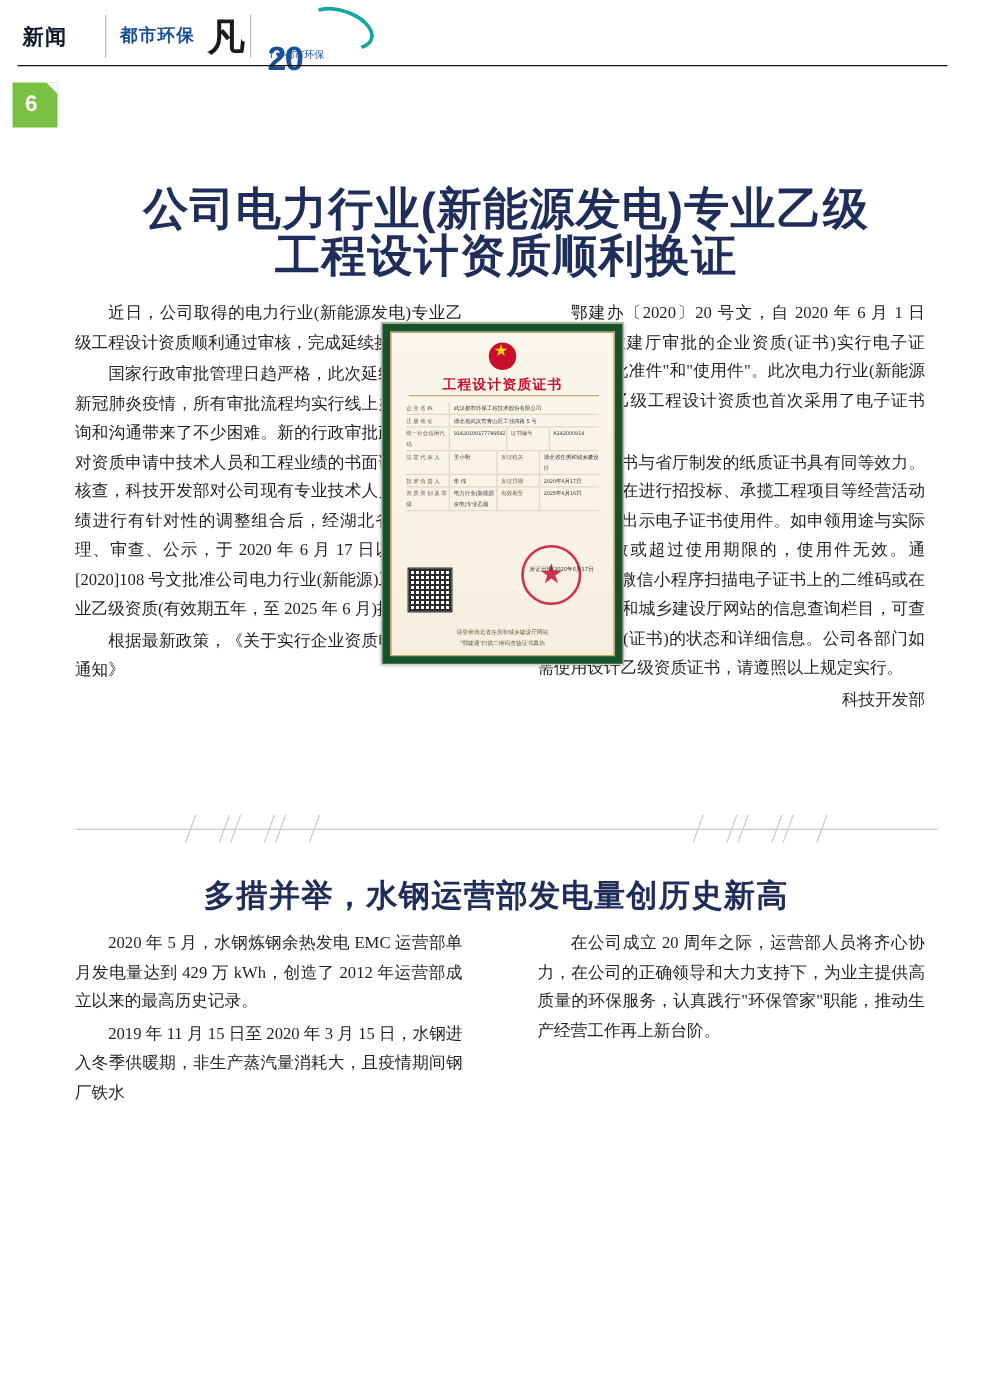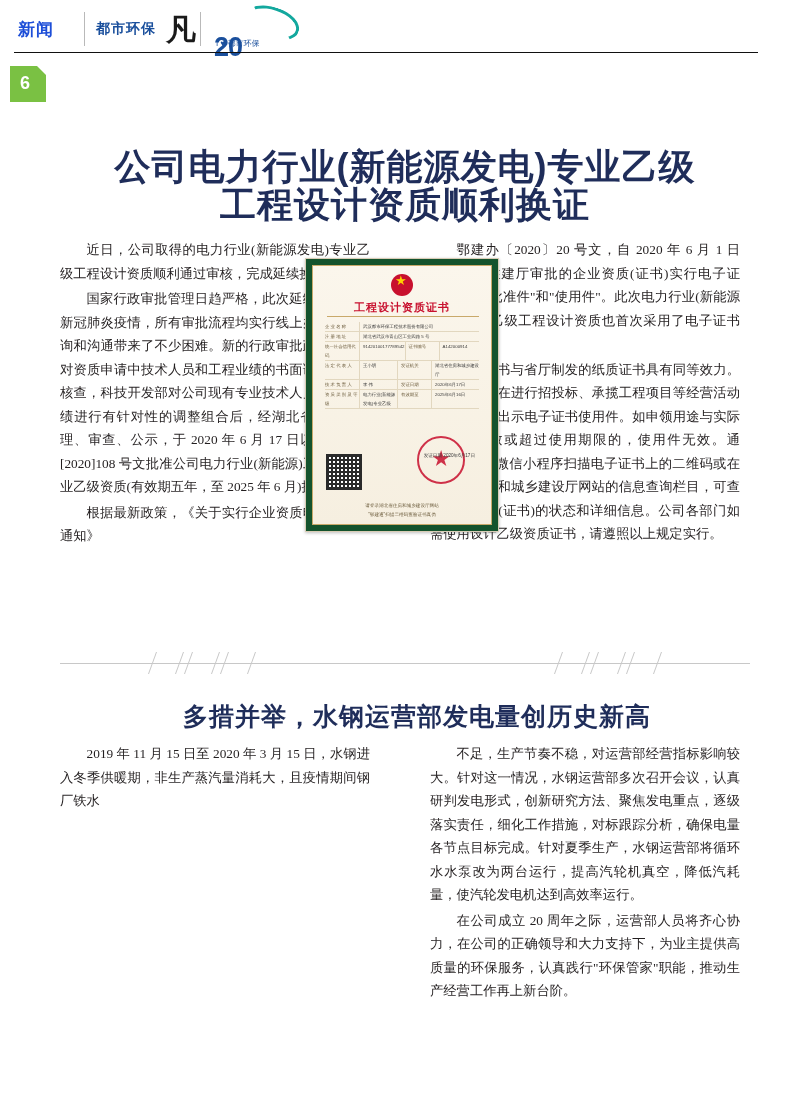--- a/index.html
+++ b/index.html
@@ -11,21 +11,21 @@
     position:relative;
     overflow:hidden;
   }
   
   .header{
     position:absolute;left:0;top:0;width:800px;height:70px;
   }
   .hdr-label{
     position:absolute;left:18px;top:18px;
     font-family:"Liberation Sans", sans-serif;
-    font-size:17px;font-weight:bold;color:#1d4ed8;letter-spacing:1px;
+    font-size:17px;font-weight:bold;color:#0f172a;letter-spacing:1px;
   }
   .hdr-rule{
     position:absolute;left:14px;top:52px;width:744px;height:1px;background:#111;
   }
   .hdr-divider{
     position:absolute;left:84px;top:12px;width:1px;height:34px;background:#b9b9b9;
   }
   .logo-cn{
     position:absolute;left:96px;top:20px;
     font-family:"Liberation Sans", sans-serif;
@@ -169,21 +169,21 @@
   .sep-line{
     position:absolute;left:0;top:11px;width:690px;height:1px;background:#c8c8c8;
   }
   .sep-z{
     position:absolute;top:0;width:26px;height:22px;
     border-left:1px solid #c8c8c8;border-right:1px solid #c8c8c8;
     transform:skewX(-20deg);
   }
   
   .a2-title{
-    position:absolute;left:72px;top:700px;width:690px;text-align:center;
+    position:absolute;left:52px;top:700px;width:690px;text-align:center;
     font-family:Liberation Sans, sans-serif;
     font-weight:bold;font-size:25px;color:#1f2d5a;letter-spacing:1px;
   }
   .col2-left{
     position:absolute;left:60px;top:742px;width:310px;
   }
   .col2-right{
     position:absolute;left:430px;top:742px;width:310px;
   }
 </style>
@@ -219,20 +219,21 @@
 
 <div class="col-left">
   <p class="body">近日，公司取得的电力行业(新能源发电)专业乙级工程设计资质顺利通过审核，完成延续换证。</p>
   <p class="body">国家行政审批管理日趋严格，此次延续换证恰逢新冠肺炎疫情，所有审批流程均实行线上办理，为咨询和沟通带来了不少困难。新的行政审批政策加强了对资质申请中技术人员和工程业绩的书面诚信承诺与核查，科技开发部对公司现有专业技术人员和工程业绩进行有针对性的调整组合后，经湖北省住建厅受理、审查、公示，于 2020 年 6 月 17 日以鄂建审告[2020]108 号文批准公司电力行业(新能源)工程设计专业乙级资质(有效期五年，至 2025 年 6 月)换证。</p>
   <p class="body">根据最新政策，《关于实行企业资质电子证书的通知》</p>
 </div>
 
 <div class="col-right">
   <p class="body">鄂建办〔2020〕20 号文，自 2020 年 6 月 1 日起，对省住建厅审批的企业资质(证书)实行电子证书，分为"批准件"和"使用件"。此次电力行业(新能源发电)专业乙级工程设计资质也首次采用了电子证书的形式。</p>
   <p class="body">电子证书与省厅制发的纸质证书具有同等效力。企业、个人在进行招投标、承揽工程项目等经营活动前，应主动出示电子证书使用件。如申领用途与实际用途不一致或超过使用期限的，使用件无效。通过"鄂建通"微信小程序扫描电子证书上的二维码或在湖北省住房和城乡建设厅网站的信息查询栏目，可查看企业资质(证书)的状态和详细信息。公司各部门如需使用设计乙级资质证书，请遵照以上规定实行。</p>
+  <div class="sign">科技开发部</div>
 </div>
 
 <div class="cert">
   <div class="cert-inner">
     <div class="cert-emblem"></div>
     <div class="cert-title">工程设计资质证书</div>
     <div class="cert-rule"></div>
     <div class="cert-rows">
       <div class="cert-row">
         <div class="k">企 业 名 称</div>
@@ -281,20 +282,20 @@
   <div class="sep-z" style="left:128px"></div>
   <div class="sep-z" style="left:164px"></div>
   <div class="sep-z" style="left:498px"></div>
   <div class="sep-z" style="left:534px"></div>
   <div class="sep-z" style="left:570px"></div>
 </div>
 
 <div class="a2-title">多措并举，水钢运营部发电量创历史新高</div>
 
 <div class="col2-left">
+  <p class="body">2020 年 5 月，水钢炼钢余热发电 EMC 运营部单月发电量达到 429 万 kWh，创造了 2012 年运营部成立以来的最高历史记录。</p>
   <p class="body">2019 年 11 月 15 日至 2020 年 3 月 15 日，水钢进入冬季供暖期，非生产蒸汽量消耗大，且疫情期间钢厂铁水</p>
 </div>
 
 <div class="col2-right">
-  <p class="body">不足，生产节奏不稳，对运营部经营指标影响较大。针对这一情况，水钢运营部多次召开会议，认真研判发电形式，创新研究方法、聚焦发电重点，逐级落实责任，细化工作措施，对标跟踪分析，确保电量各节点目标完成。针对夏季生产，水钢运营部将循环水水泵改为两台运行，提高汽轮机真空，降低汽耗量，使汽轮发电机达到高效率运行。</p>
   <p class="body">在公司成立 20 周年之际，运营部人员将齐心协力，在公司的正确领导和大力支持下，为业主提供高质量的环保服务，认真践行"环保管家"职能，推动生产经营工作再上新台阶。</p>
 
 </div>
 
 </body></html>

